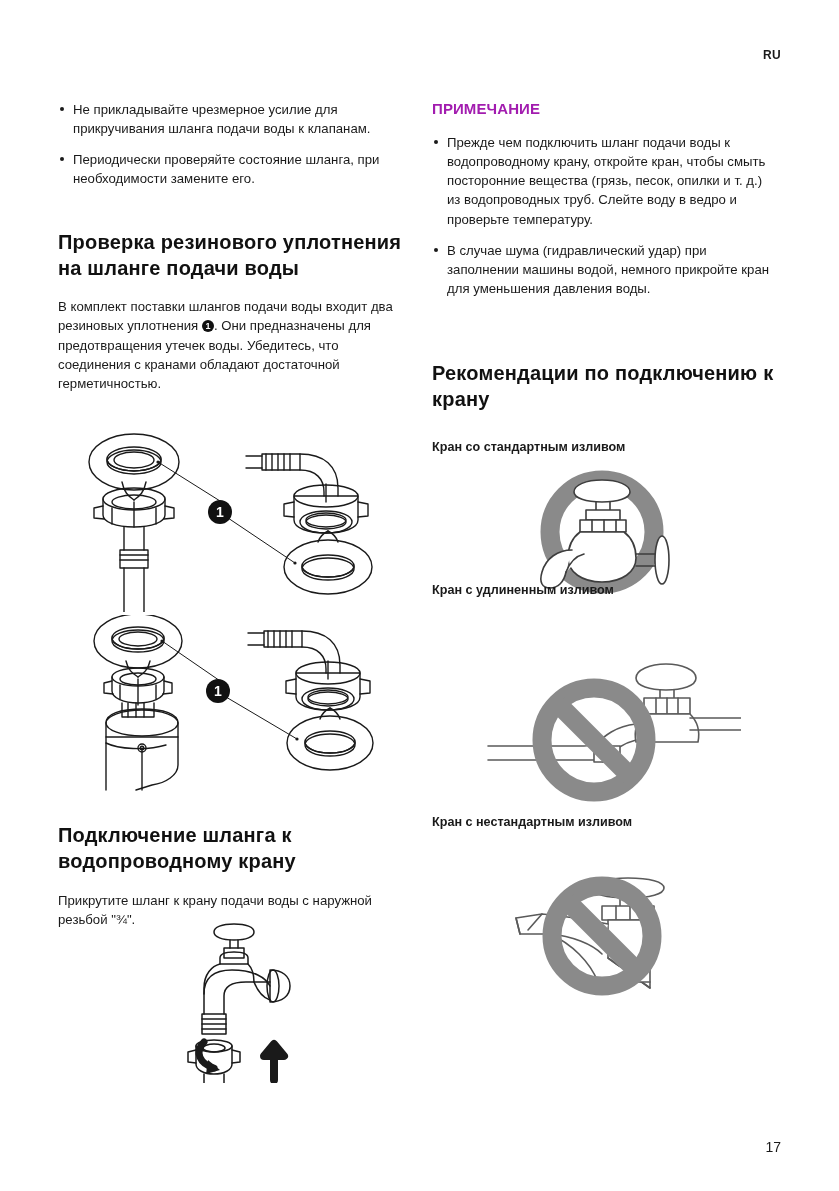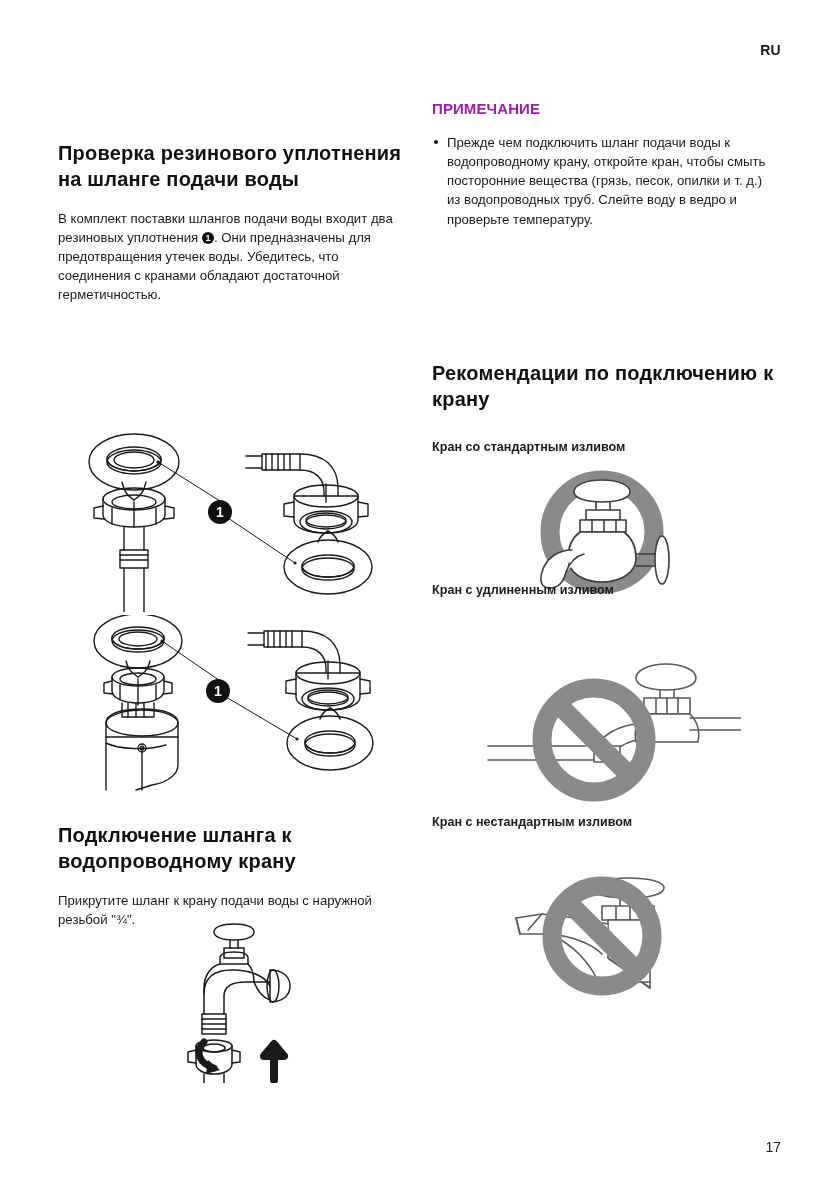--- a/index.html
+++ b/index.html
@@ -17,23 +17,23 @@
   }
 
   .page {
     position: absolute;
     inset: 0;
   }
 
   
   .lang-tag {
     position: absolute;
-    top: 42px;
+    top: 48px;
     right: 58px;
-    font-size: 14px;
+    font-size: 12px;
     font-weight: bold;
     letter-spacing: 0.3px;
     color: #1a1a1a;
   }
   .page-number {
     position: absolute;
     bottom: 36px;
     right: 58px;
     font-size: 14px;
     color: #1a1a1a;
@@ -129,20 +129,24 @@
 </style>
 </head>
 <body>
 
 <div class="page">
 
   <div class="lang-tag">RU</div>
 
   <div class="col col-left">
 
+    <ul class="bullets">
+      <li>Не прикладывайте чрезмерное усилие для прикручивания шланга подачи воды к клапанам.</li>
+      <li>Периодически проверяйте состояние шланга, при необходимости замените его.</li>
+    </ul>
 
     <div class="spacer-lg"></div>
 
     <h2 class="section-title">Проверка резинового уплотнения на шланге подачи воды</h2>
 
     <div class="spacer-sm"></div>
 
     <p class="body-text"><span>В комплект поставки шлангов подачи воды входит два резиновых уплотнения </span><span class="callout-inline">1</span><span>. Они предназначены для предотвращения утечек воды. Убедитесь, что соединения с кранами обладают достаточной герметичностью.</span></p>
   </div>
 
@@ -311,20 +315,21 @@
     </svg>
   </div>
 
   <div class="col col-right">
     <h3 class="note-title">ПРИМЕЧАНИЕ</h3>
 
     <div class="spacer-sm"></div>
 
     <ul class="bullets">
       <li>Прежде чем подключить шланг подачи воды к водопроводному крану, откройте кран, чтобы смыть посторонние вещества (грязь, песок, опилки и т. д.) из водопроводных труб. Слейте воду в ведро и проверьте температуру.</li>
+      <li>В случае шума (гидравлический удар) при заполнении машины водой, немного прикройте кран для уменьшения давления воды.</li>
     </ul>
   </div>
 
   <div class="col col-right" style="top:360px;">
     <h2 class="section-title">Рекомендации по подключению к крану</h2>
 
     <div class="spacer-md"></div>
 
     <p class="caption">Кран со стандартным изливом</p>
   </div>

